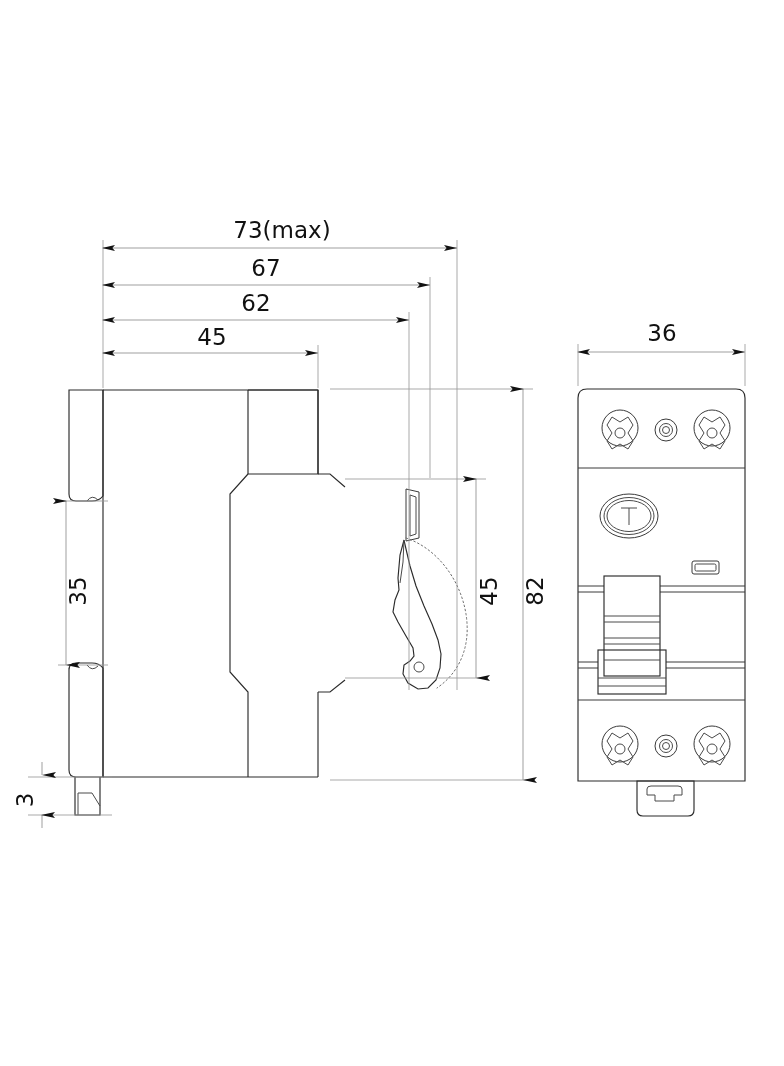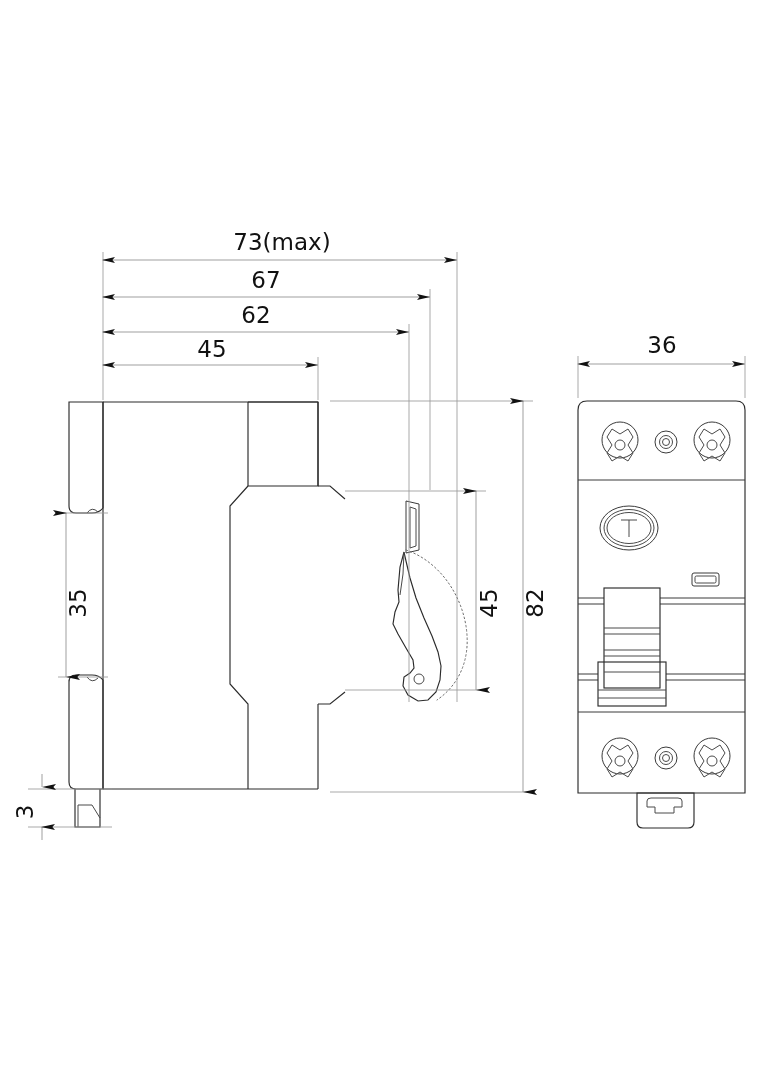--- a/index.html
+++ b/index.html
@@ -11,21 +11,21 @@
   body {
     width: 784px;
     height: 1066px;
     font-family: "DejaVu Sans", sans-serif;
     overflow: hidden;
     position: relative;
   }
   #drawing-root {
     position: absolute;
     left: 0;
-    top: 12px;
+    top: 0;
     width: 784px;
     height: 912px;
   }
   svg.sheet {
     display: block;
     width: 784px;
     height: 1066px;
     background: #ffffff;
   }
   .outline {

